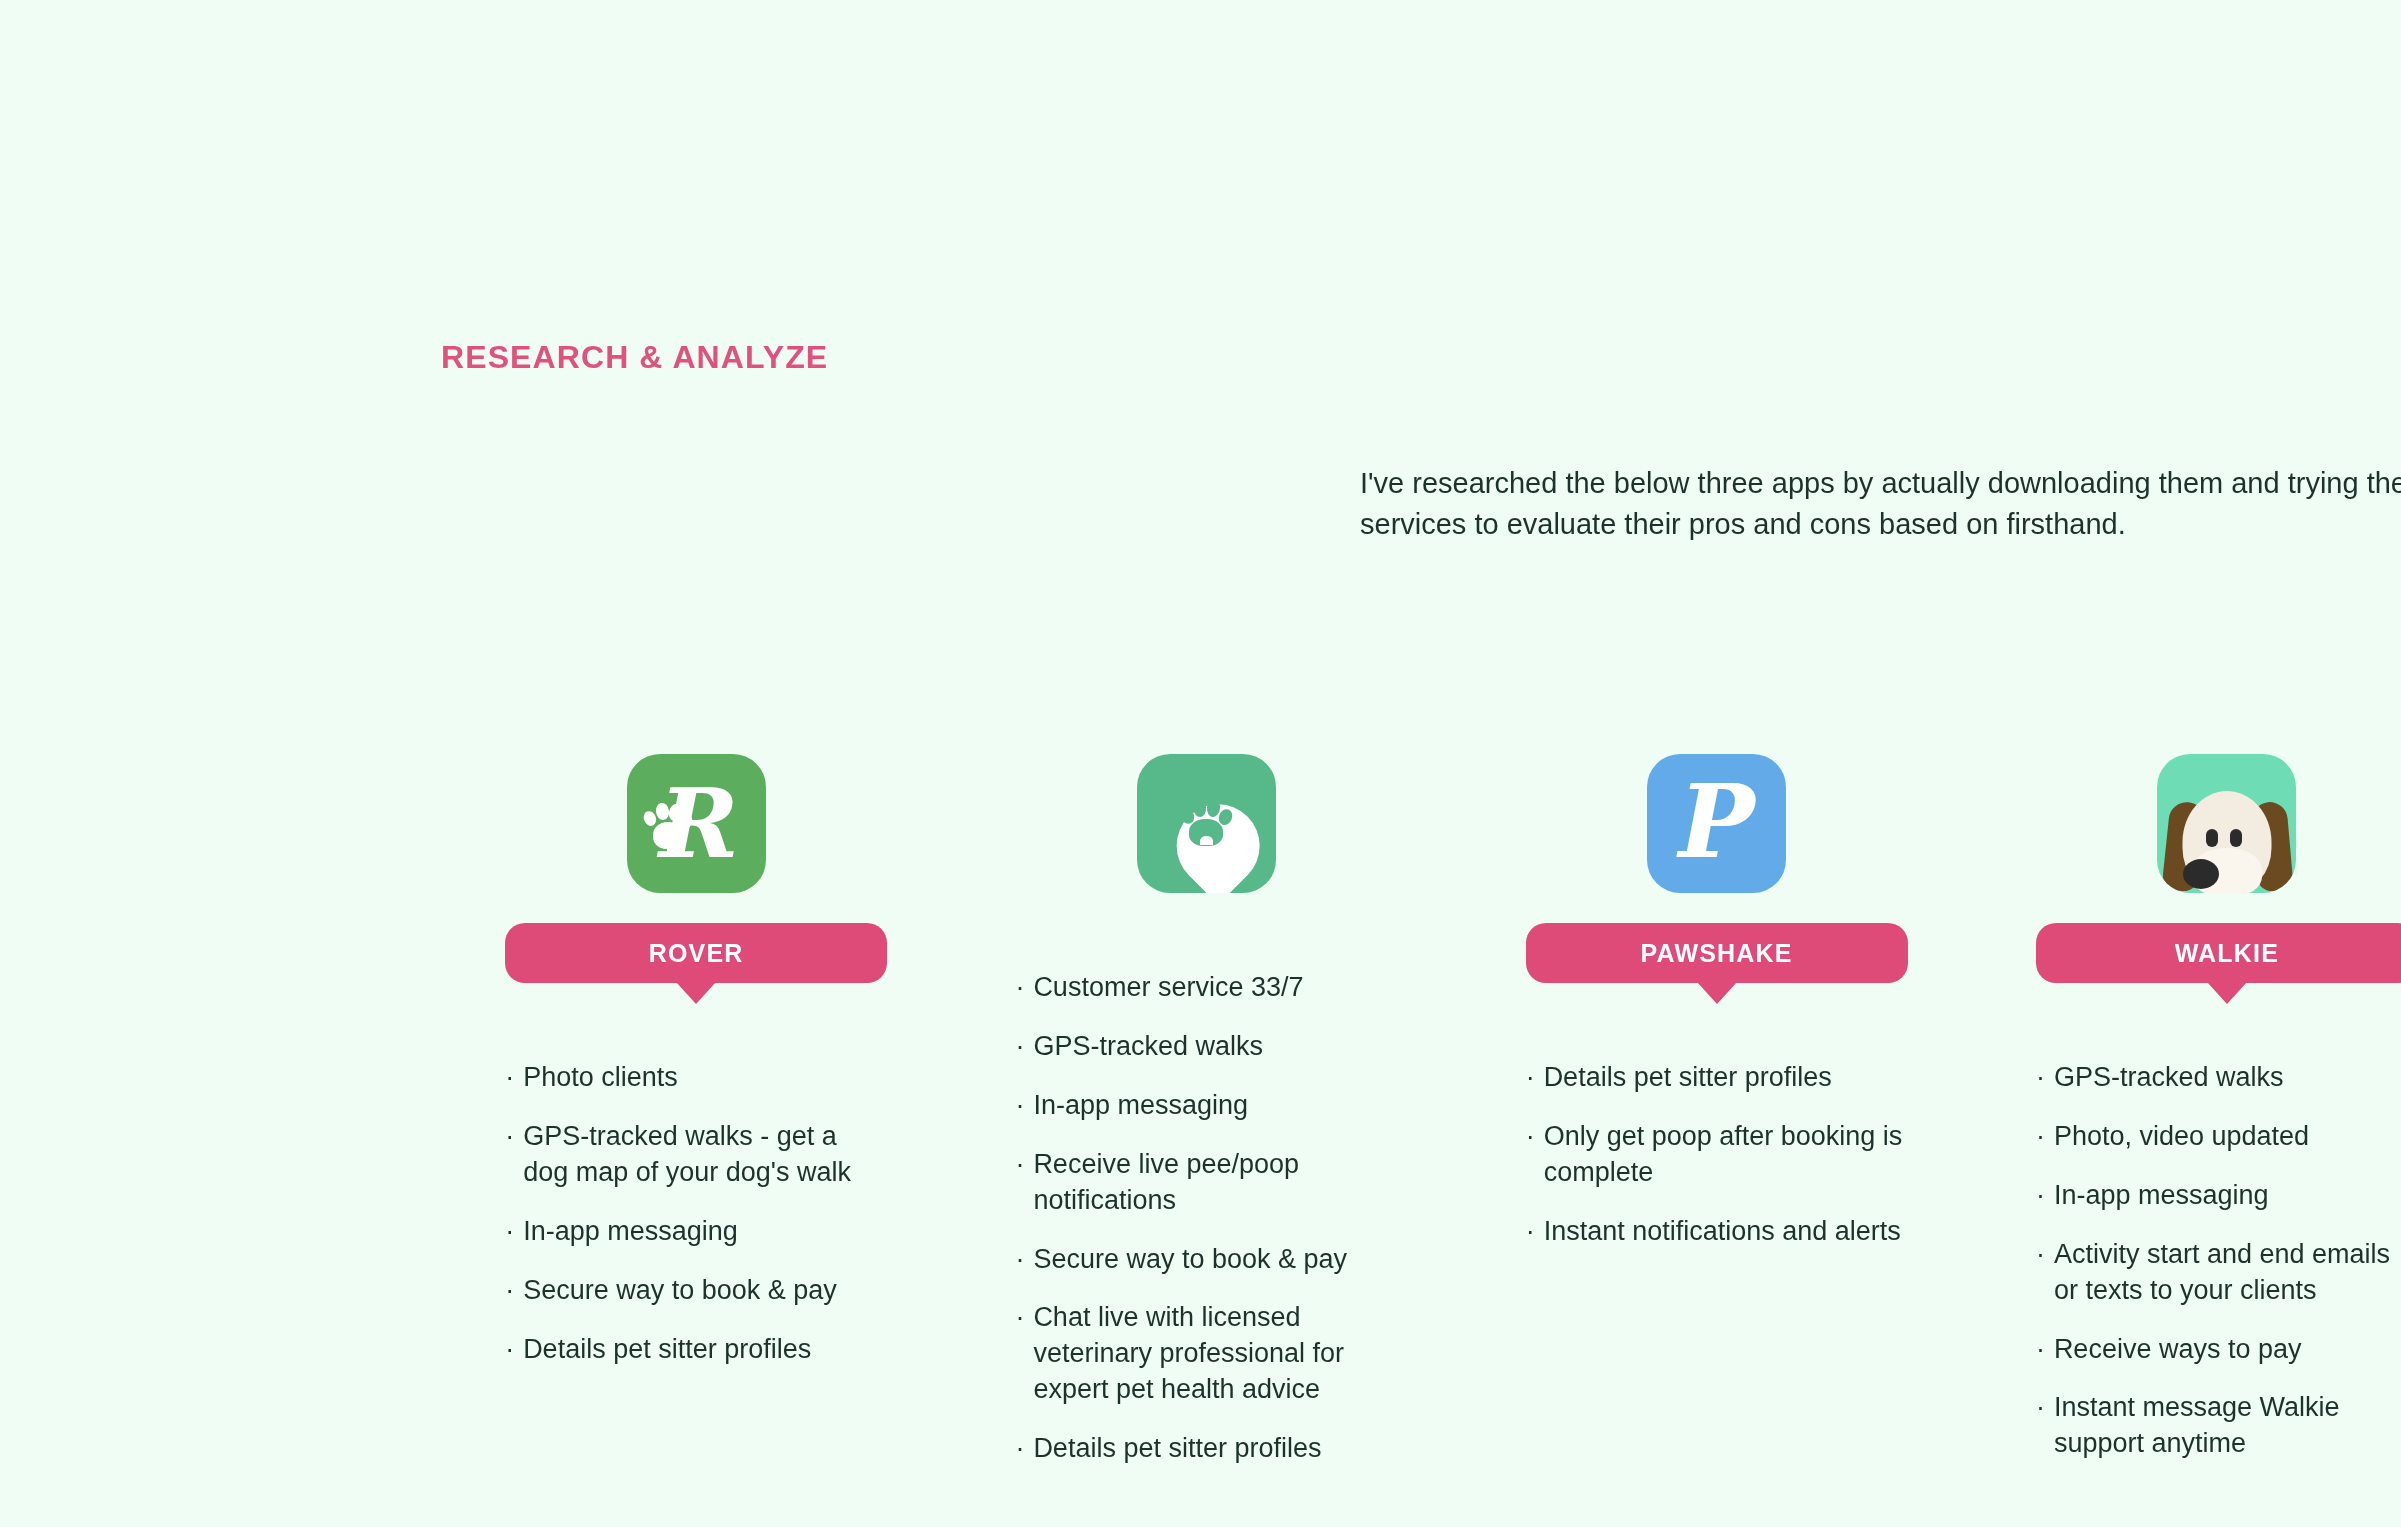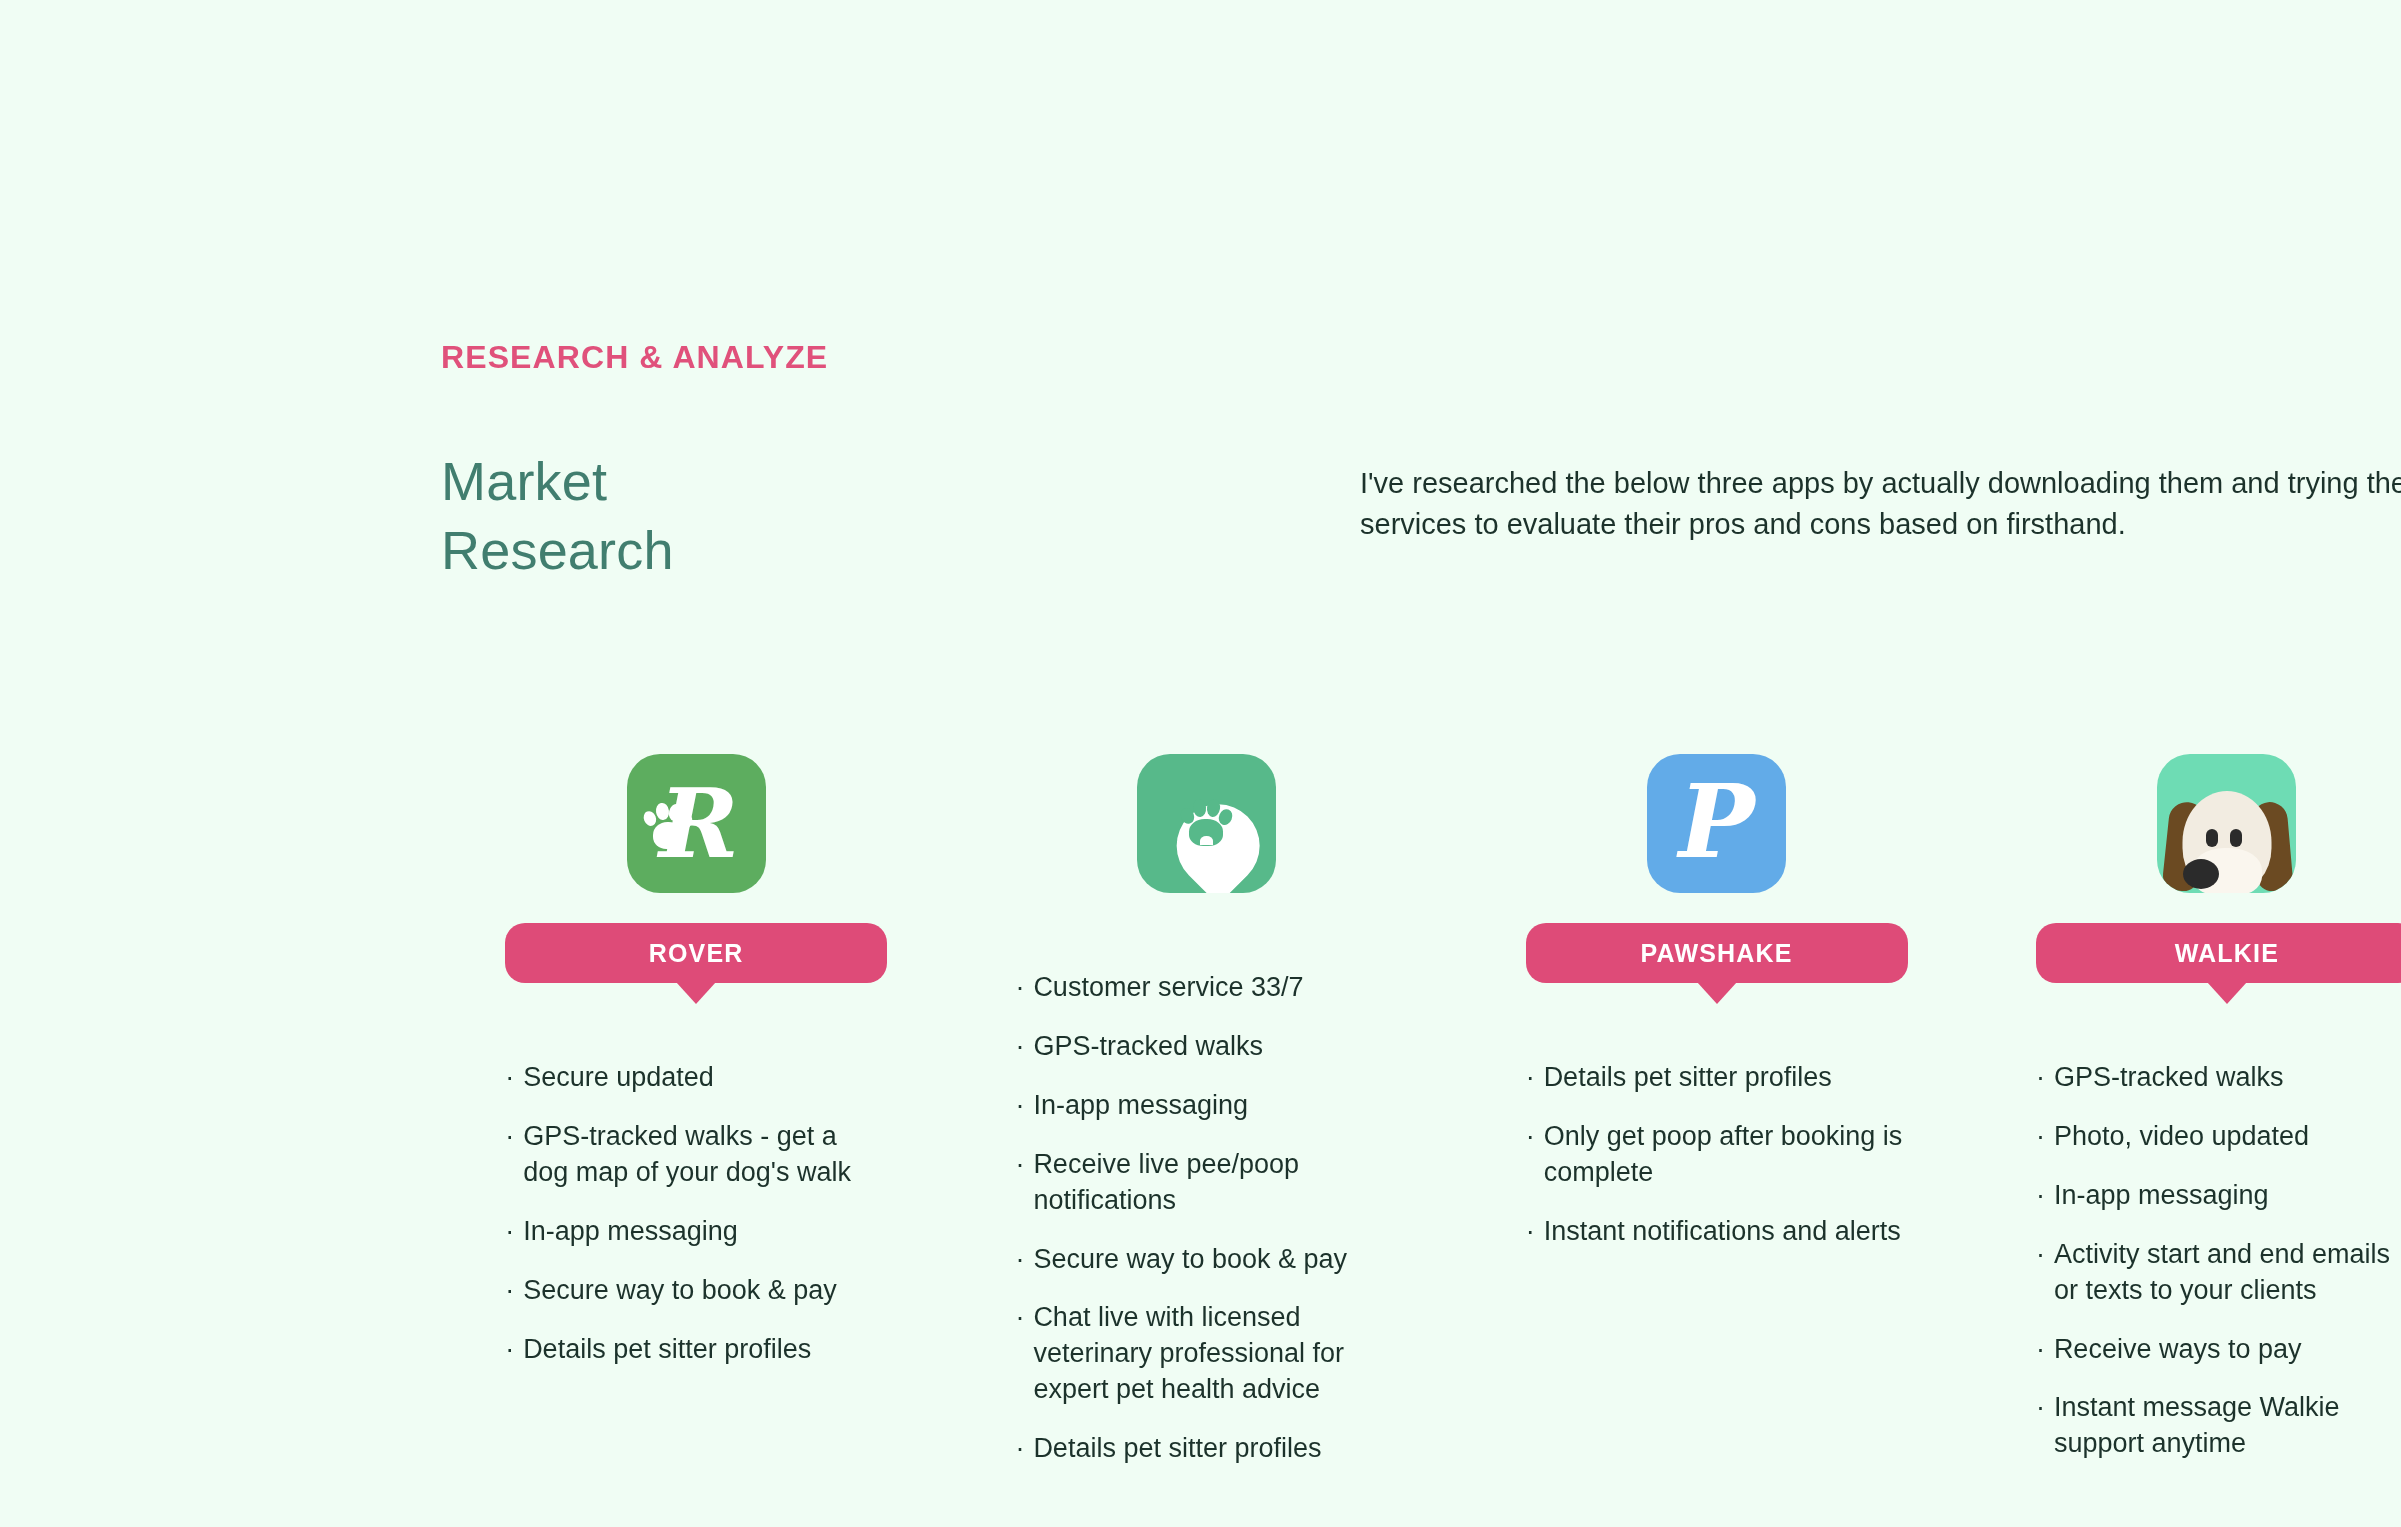--- a/index.html
+++ b/index.html
@@ -270,24 +270,20 @@
     border-radius: 50%;
   }
 </style>
 </head>
 <body>
 
 <div class="page">
 
   <div class="eyebrow">RESEARCH &amp; ANALYZE</div>
 
-  <div class="headline">
-    <span class="hl-line">Market</span>
-    <span class="hl-line">Research</span>
-  </div>
 
   <div class="intro">I've researched the below three apps by actually downloading them and trying the services to evaluate their pros and cons based on firsthand.</div>
 
   <div class="columns">
 
     <div class="col">
       <div class="app-icon ic-rover">
         <div class="paw rover-paw">
           <span class="pad t1"></span>
             <span class="pad t2"></span>
@@ -299,21 +295,21 @@
       </div>
       <div class="banner-wrap">
         <div class="banner">
           <span class="banner-label">ROVER</span>
           <span class="banner-tail"></span>
         </div>
       </div>
       <ul class="bullets">
         <li class="bullet">
           <span class="bullet-dot">·</span>
-          <span class="bullet-text">Secure updated</span>
+          <span class="bullet-text">Photo clients</span>
         </li>
         <li class="bullet">
           <span class="bullet-dot">·</span>
           <span class="bullet-text">GPS-tracked walks - get a dog map of your dog's walk</span>
         </li>
         <li class="bullet">
           <span class="bullet-dot">·</span>
           <span class="bullet-text">In-app messaging</span>
         </li>
         <li class="bullet">

